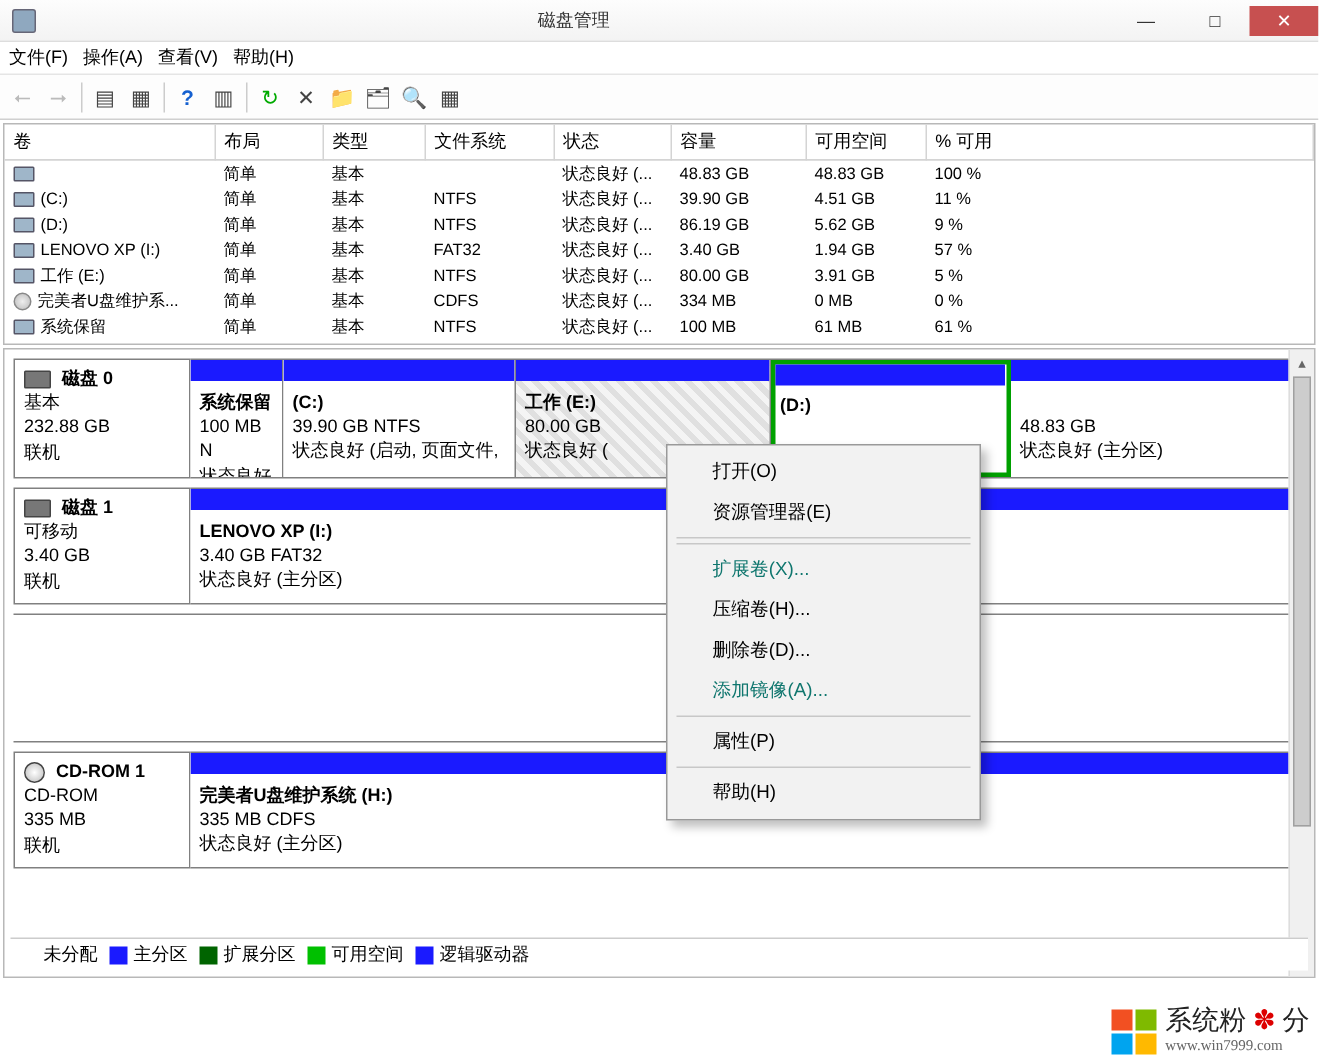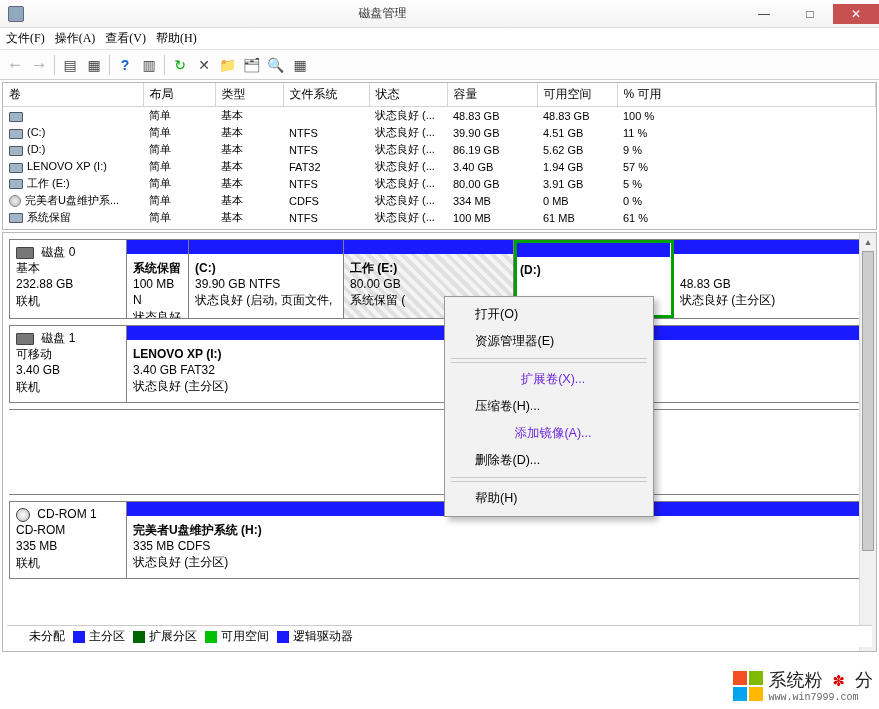--- a/index.html
+++ b/index.html
@@ -36,21 +36,20 @@
   .win-btn {
     width:46px;height:20px;display:flex;align-items:center;justify-content:center;
     font-family:Arial; font-size:12px; color:#333;
   }
   .win-btn.close { background:#c75050;color:#fff;width:46px;height:20px; }
   
   .menubar {
     height:22px; display:flex; align-items:center; padding:0 6px; gap:10px;
     border-bottom:1px solid #e5e5e5;
     background:#fff;
-    font-family:Liberation Serif, serif;
   }
   .menubar span { cursor:default; }
   
   .toolbar {
     height:30px; display:flex; align-items:center; padding:0 4px; gap:2px;
     border-bottom:1px solid #d0d0d0;
     background:#fdfdfd;
   }
   .tb-btn {
     width:22px;height:22px;display:flex;align-items:center;justify-content:center;
@@ -104,21 +103,21 @@
   }
   .disk-label {
     width:118px;
     border:1px solid #808080;
     border-right:1px solid #808080;
     padding:4px 6px;
     background:#fff;
     font-size:12px;
     line-height:1.35;
   }
-  .disk-label b { font-weight:normal; }
+  .disk-label b { font-weight:bold; }
   .disk-label .d-icon { display:inline-block;width:18px;height:12px;background:#777;border:1px solid #444;margin-right:4px;vertical-align:middle;border-radius:1px; }
   .disk-label .d-icon.cd { width:14px;height:14px;border-radius:50%;background:radial-gradient(#fff,#bbb); }
 
   .disk-parts { flex:1; display:flex; border:1px solid #808080; border-left:none; }
   .disk-row.tall .disk-label, .disk-row.tall .disk-parts { height:80px; }
   .disk-row.short .disk-label, .disk-row.short .disk-parts { height:78px; }
 
   .part {
     border-right:1px solid #808080;
     padding:4px 6px;
@@ -156,27 +155,27 @@
     position:absolute;
     background:#f2f2f2;
     border:1px solid #999;
     box-shadow:4px 4px 6px rgba(0,0,0,0.25);
     padding:4px 2px;
     font-size:12.5px;
     min-width:210px;
     z-index:100;
   }
   .ctx-item { padding:5px 20px 5px 28px; white-space:nowrap; color:#000; }
-  .ctx-item.disabled { color:#6d28d9;text-align:center; }
+  .ctx-item.disabled { color:#0f766e; }
   .ctx-sep { height:1px;background:#c8c8c8;margin:3px 4px; }
 
   
   .watermark {
-    position:absolute; right:6px; bottom:6px; font-size:18px; font-family:Liberation Mono, monospace;
-    display:flex;align-items:center;gap:6px;
+    position:absolute; right:6px; bottom:6px; font-size:18px; font-family:Liberation Serif, serif;
+    display:flex;align-items:flex-end;gap:6px;
     color:#222;
   }
   .ms-logo { display:grid;grid-template-columns:14px 14px;grid-template-rows:14px 14px;gap:2px; }
   .ms-logo div:nth-child(1){background:#f25022;}
   .ms-logo div:nth-child(2){background:#7fba00;}
   .ms-logo div:nth-child(3){background:#00a4ef;}
   .ms-logo div:nth-child(4){background:#ffb900;}
   .watermark small{font-size:10px;color:#666;display:block;}
 </style>
 </head>
@@ -341,21 +340,21 @@
           <b>(C:)</b><br>
           <span>39.90 GB NTFS</span><br>
           <span>状态良好 (启动, 页面文件, </span>
         </div>
       </div>
       <div class="part hatched" style="width:170px">
         <div class="topbar"></div>
         <div class="inner">
           <b>工作   (E:)</b><br>
           <span>80.00 GB</span><br>
-          <span>系统保留 (</span>
+          <span>状态良好 (</span>
         </div>
       </div>
       <div class="part sel" style="width:160px">
         <div class="topbar"></div>
         <div class="inner">
           <b>(D:)</b><br>
           <span></span><br>
           <span>)</span>
         </div>
       </div>
@@ -429,23 +428,24 @@
   </div>
 </div>
 
 <div class="ctx" style="left:444px;top:296px">
   <div class="ctx-item">打开(O)</div>
   <div class="ctx-item">资源管理器(E)</div>
   <div class="ctx-sep"></div>
   <div class="ctx-sep"></div>
   <div class="ctx-item disabled">扩展卷(X)...</div>
   <div class="ctx-item">压缩卷(H)...</div>
+  <div class="ctx-item">删除卷(D)...</div>
   <div class="ctx-item disabled">添加镜像(A)...</div>
-  <div class="ctx-item">删除卷(D)...</div>
   <div class="ctx-sep"></div>
+  <div class="ctx-item">属性(P)</div>
   <div class="ctx-sep"></div>
   <div class="ctx-item">帮助(H)</div>
 </div>
 
 <div class="watermark">
   <div class="ms-logo">
       <div></div>
       <div></div>
       <div></div>
       <div></div>

